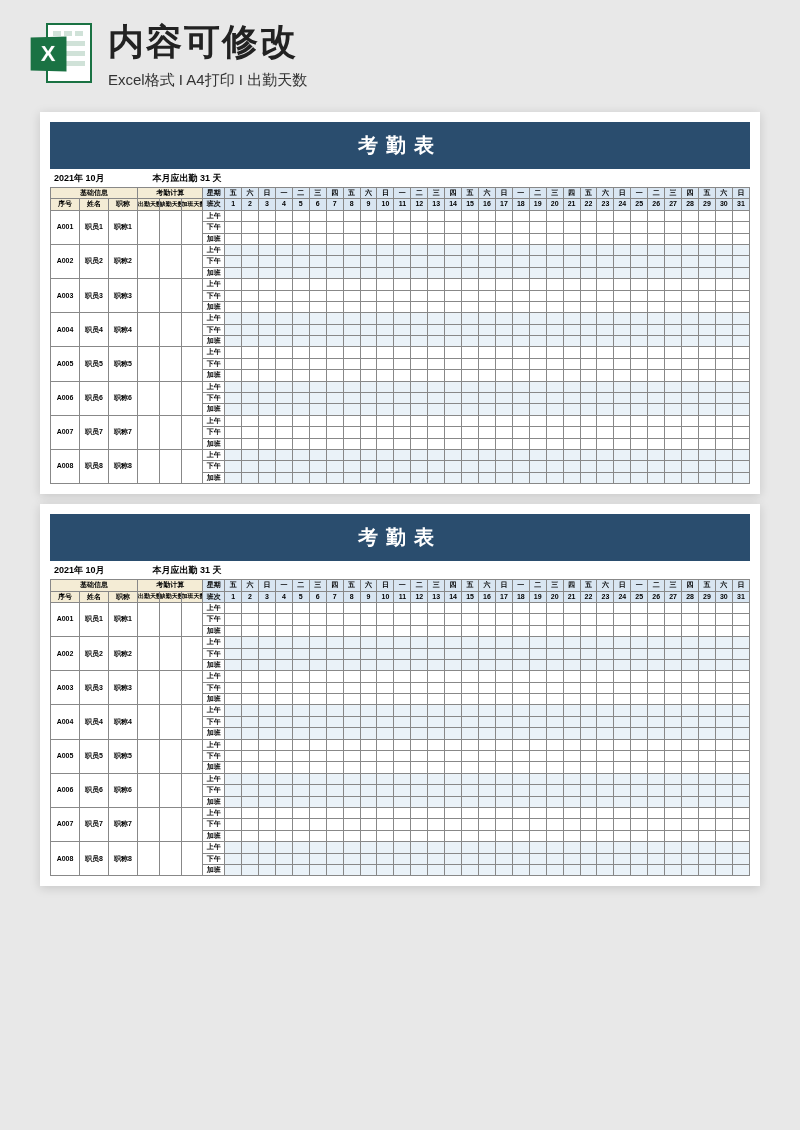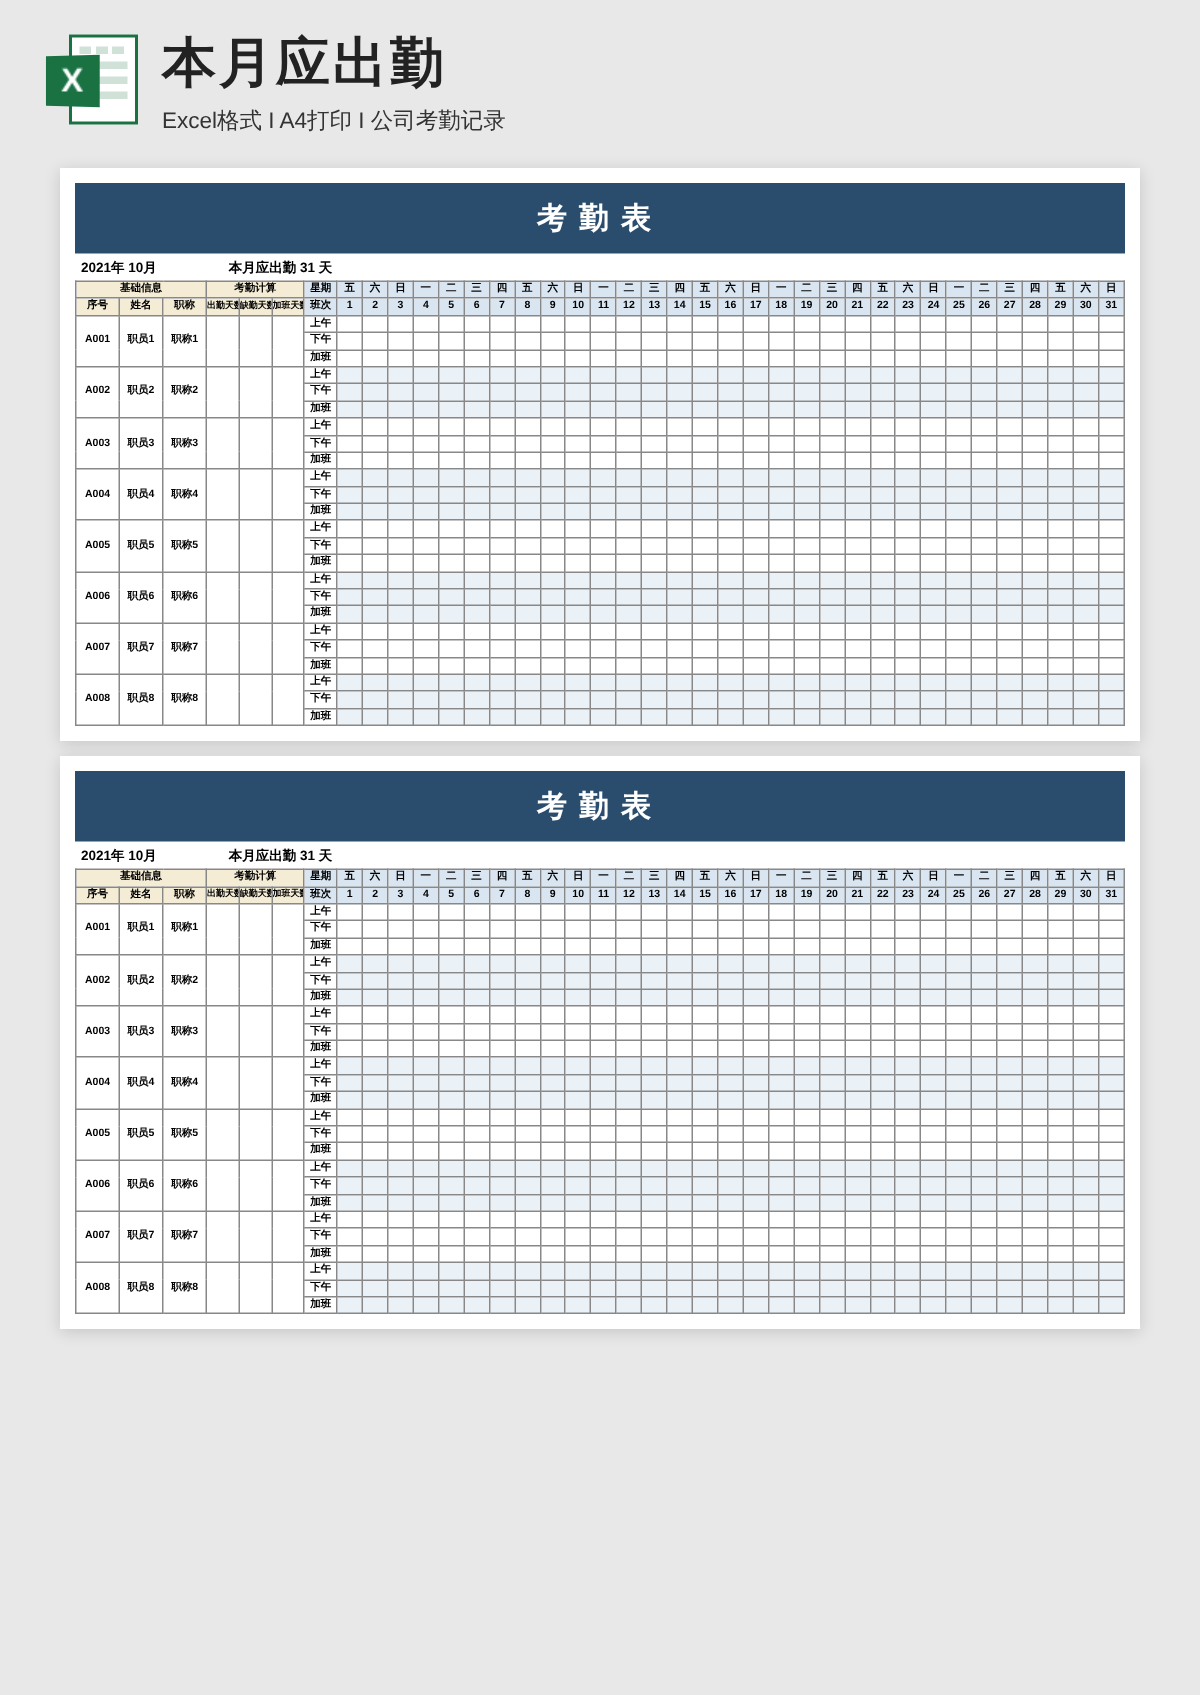--- a/index.html
+++ b/index.html
@@ -115,22 +115,22 @@
 </style>
 </head>
 <body>
 
 <div class="header">
   <div class="excel-icon">
     <div class="page"></div>
     <div class="badge">X</div>
   </div>
   <div class="header-text">
-    <div class="title">本月应出勤</div>
-    <div class="subtitle">Excel格式 I A4打印 I 公司考勤记录</div>
+    <div class="title">内容可修改</div>
+    <div class="subtitle">Excel格式 I A4打印 I 出勤天数</div>
   </div>
 </div>
 
 <div id="sheets-container">
     <div class="sheet-wrap">
       <div class="sheet-title">考勤表</div>
       <div class="meta-row">
         <span>2021年 10月</span>
         <span>本月应出勤 31 天</span>
       </div>

